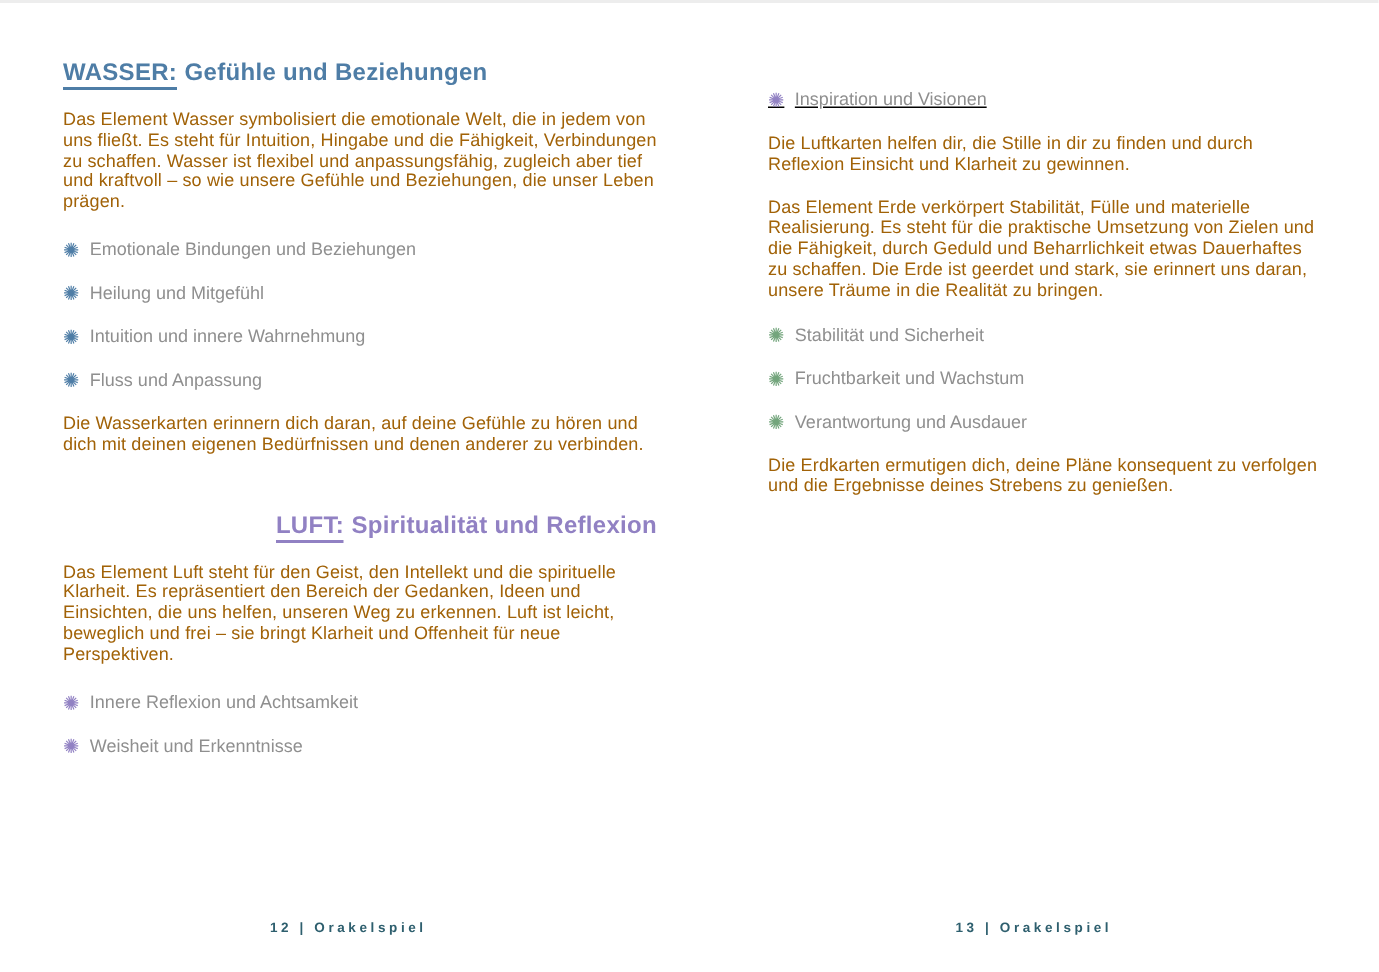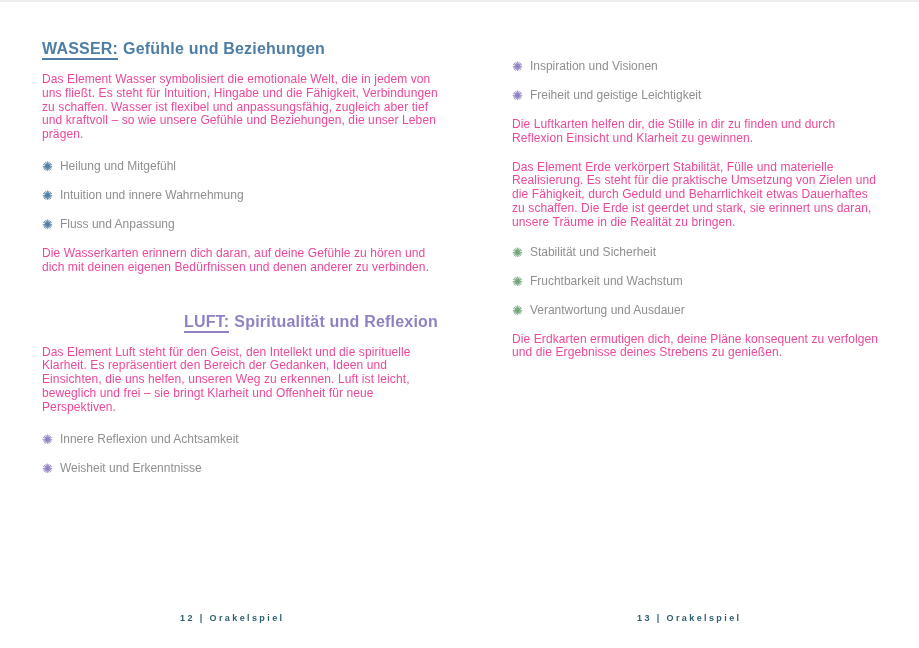--- a/index.html
+++ b/index.html
@@ -31,21 +31,21 @@
     margin-right: 5px;
   }
   .water { color: #4e7da6; }
   .air   { color: #9181c3; }
   .earth { color: #73a57c; }
 
   p.body-text {
     font-size: 12px;
     line-height: 13.8px;
     letter-spacing: 0.1px;
-    color: #ec4899;
+    color: #a16207;
     margin-top: 15px;
   }
   p.outro { }
 
   ul.bullet-list {
     list-style: none;
     margin-top: 16px;
   }
   ul.bullet-list li {
     font-size: 12px;
@@ -84,20 +84,21 @@
 <div class="spread">
 
   <div class="col col-left">
 
     <section>
       <h2 class="section-heading water"><span class="heading-label">WASSER:</span><span class="heading-title">Gefühle und Beziehungen</span></h2>
 
       <p class="body-text">Das Element Wasser symbolisiert die emotionale Welt, die in jedem von uns fließt. Es steht für Intuition, Hingabe und die Fähigkeit, Verbindungen zu schaffen. Wasser ist flexibel und anpassungsfähig, zugleich aber tief und kraftvoll – so wie unsere Gefühle und Beziehungen, die unser Leben prägen.</p>
 
       <ul class="bullet-list">
+        <li><span class="star water">✺</span><span>Emotionale Bindungen und Beziehungen</span></li>
         <li><span class="star water">✺</span><span>Heilung und Mitgefühl</span></li>
         <li><span class="star water">✺</span><span>Intuition und innere Wahrnehmung</span></li>
         <li><span class="star water">✺</span><span>Fluss und Anpassung</span></li>
       </ul>
 
       <p class="body-text outro">Die Wasserkarten erinnern dich daran, auf deine Gefühle zu hören und dich mit deinen eigenen Bedürfnissen und denen anderer zu verbinden.</p>
     </section>
 
     <section>
       <h2 class="section-heading air heading-gap-luft"><span class="heading-label">LUFT:</span><span class="heading-title">Spiritualität und Reflexion</span></h2>
@@ -108,23 +109,22 @@
         <li><span class="star air">✺</span><span>Innere Reflexion und Achtsamkeit</span></li>
         <li><span class="star air">✺</span><span>Weisheit und Erkenntnisse</span></li>
       </ul>
     </section>
 
   </div>
 
   <div class="col col-right">
 
     <section>
-      <ul class="bullet-list" style="margin-top:0;">
+      <ul class="bullet-list" style="margin-top:0;text-decoration:underline;">
         <li><span class="star air">✺</span><span>Inspiration und Visionen</span></li>
-        <li><span class="star air">✺</span><span>Freiheit und geistige Leichtigkeit</span></li>
       </ul>
 
       <p class="body-text right-outro-luft">Die Luftkarten helfen dir, die Stille in dir zu finden und durch Reflexion Einsicht und Klarheit zu gewinnen.</p>
     </section>
 
     <section>
 
       <p class="body-text">Das Element Erde verkörpert Stabilität, Fülle und materielle Realisierung. Es steht für die praktische Umsetzung von Zielen und die Fähigkeit, durch Geduld und Beharrlichkeit etwas Dauerhaftes zu schaffen. Die Erde ist geerdet und stark, sie erinnert uns daran, unsere Träume in die Realität zu bringen.</p>
 
       <ul class="bullet-list" style="margin-top:14px;">

